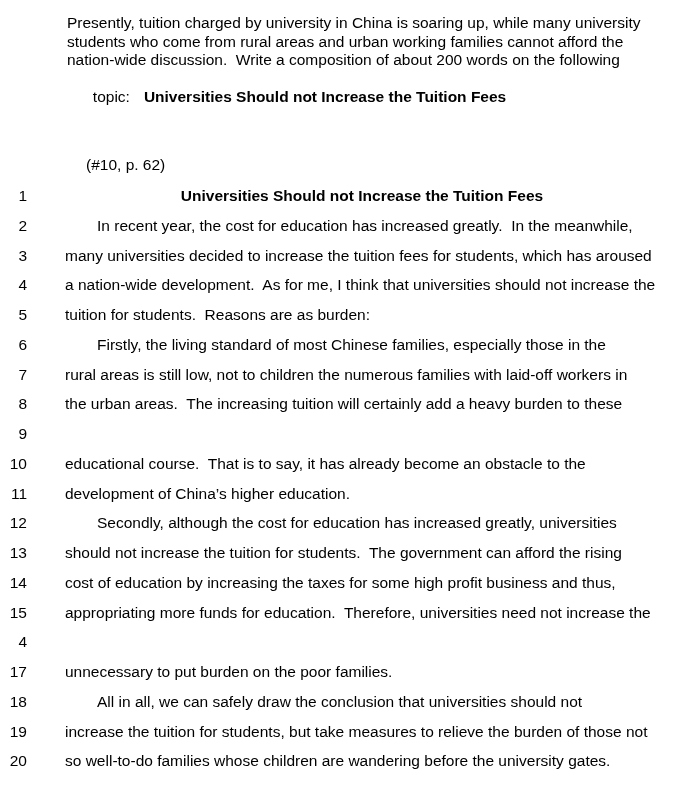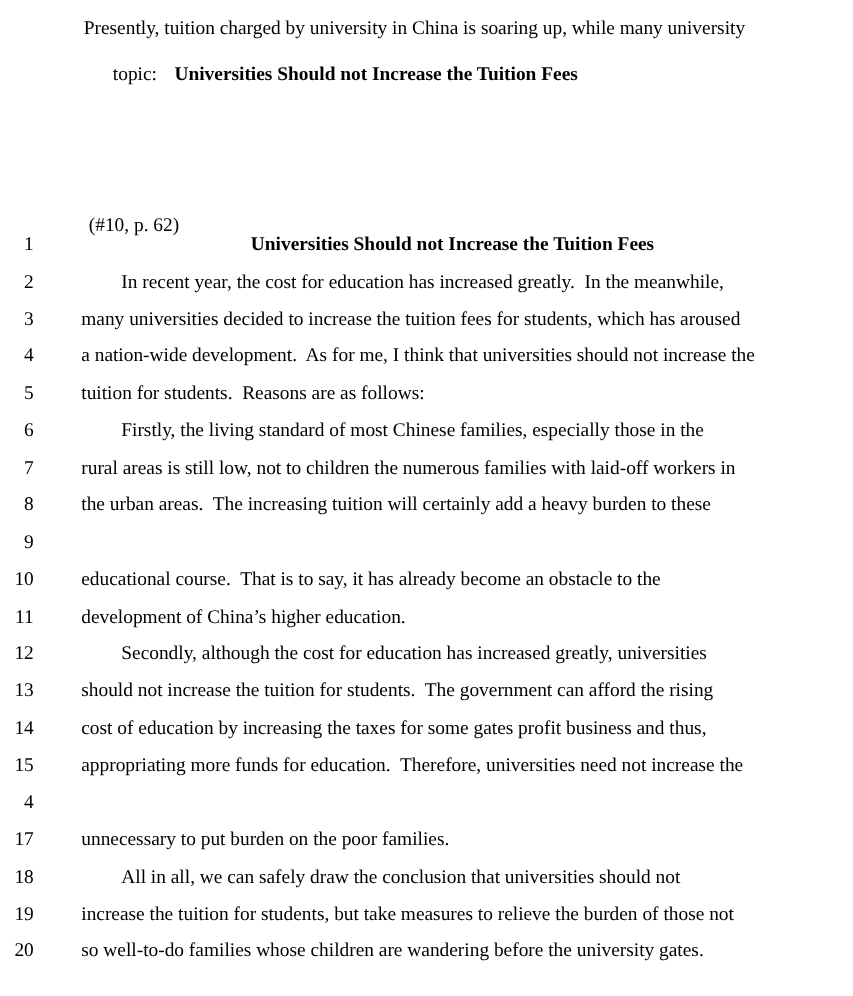--- a/index.html
+++ b/index.html
@@ -6,21 +6,21 @@
     margin: 0;
     padding: 0;
     background: #ffffff;
   }
   .page {
     position: relative;
     width: 682px;
     height: 797px;
     background: #ffffff;
     color: #000000;
-    font-family: Liberation Serif, serif;
+    font-family: Liberation Sans, sans-serif;
     font-size: 15.5px;
     overflow: hidden;
   }
   
   .prompt {
     position: absolute;
     left: 67px;
     top: 14px;
     width: 600px;
     line-height: 18.6px;
@@ -28,25 +28,24 @@
   .prompt-line {
     white-space: pre;
   }
   .topic-title {
     font-weight: bold;
     margin-left: 14px;
   }
   
   .reference {
     position: absolute;
-    left: 71px;
+    left: 86px;
     top: 156px;
     line-height: 18px;
     white-space: pre;
-    margin-top: 16px;
   }
   
   .essay {
     position: absolute;
     left: 0;
     top: 186px;
     width: 682px;
   }
   .row {
     display: flex;
@@ -73,20 +72,22 @@
     white-space: normal;
   }
 </style>
 </head>
 <body>
 
 <div class="page">
 
   <div class="prompt">
     <div class="prompt-line">Presently, tuition charged by university in China is soaring up, while many university</div>
+    <div class="prompt-line">students who come from rural areas and urban working families cannot afford the</div>
+    <div class="prompt-line">nation-wide discussion.  Write a composition of about 200 words on the following</div>
     <div class="prompt-line">
       <span>topic:</span><span class="topic-title">Universities Should not Increase the Tuition Fees</span>
     </div>
   </div>
 
   <div class="reference">(#10, p. 62)</div>
 
   <div class="essay">
       <div class="row">
         <span class="line-num">1</span>
@@ -99,21 +100,21 @@
       <div class="row">
         <span class="line-num">3</span>
         <span class="line-text">many universities decided to increase the tuition fees for students, which has aroused</span>
       </div>
       <div class="row">
         <span class="line-num">4</span>
         <span class="line-text">a nation-wide development.  As for me, I think that universities should not increase the</span>
       </div>
       <div class="row">
         <span class="line-num">5</span>
-        <span class="line-text">tuition for students.  Reasons are as follows:</span>
+        <span class="line-text">tuition for students.  Reasons are as burden:</span>
       </div>
       <div class="row">
         <span class="line-num">6</span>
         <span class="line-text indent">Firstly, the living standard of most Chinese families, especially those in the</span>
       </div>
       <div class="row">
         <span class="line-num">7</span>
         <span class="line-text">rural areas is still low, not to children the numerous families with laid-off workers in</span>
       </div>
       <div class="row">
@@ -134,21 +135,21 @@
       <div class="row">
         <span class="line-num">12</span>
         <span class="line-text indent">Secondly, although the cost for education has increased greatly, universities</span>
       </div>
       <div class="row">
         <span class="line-num">13</span>
         <span class="line-text">should not increase the tuition for students.  The government can afford the rising</span>
       </div>
       <div class="row">
         <span class="line-num">14</span>
-        <span class="line-text">cost of education by increasing the taxes for some gates profit business and thus,</span>
+        <span class="line-text">cost of education by increasing the taxes for some high profit business and thus,</span>
       </div>
       <div class="row">
         <span class="line-num">15</span>
         <span class="line-text">appropriating more funds for education.  Therefore, universities need not increase the</span>
       </div>
       <div class="row">
         <span class="line-num">4</span>
       </div>
       <div class="row">
         <span class="line-num">17</span>

